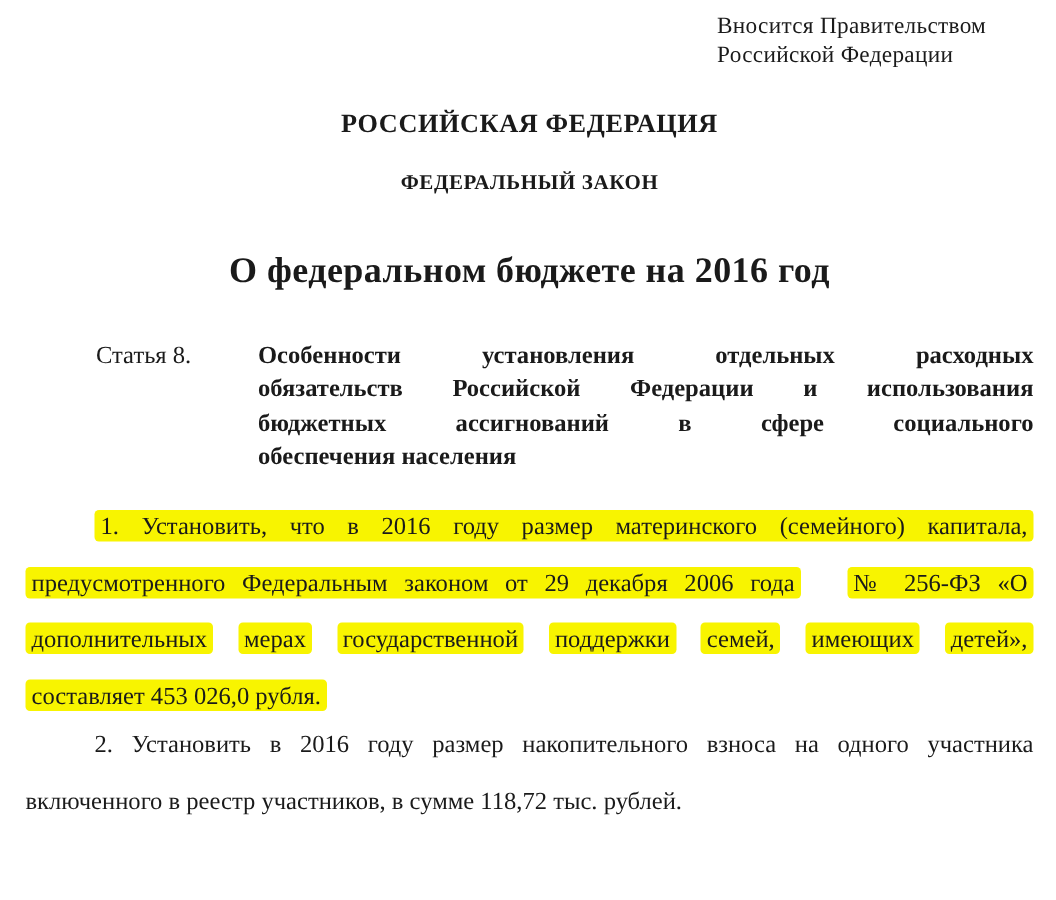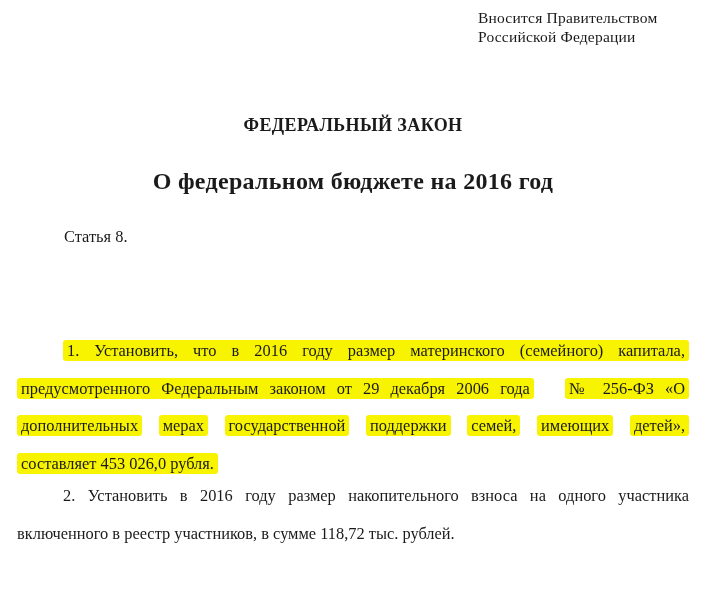--- a/index.html
+++ b/index.html
@@ -29,21 +29,21 @@
 
   
   .t {
     position: absolute;
     left: 17px;
     width: 672px;
     text-align: center;
     font-weight: bold;
   }
   .t.country  { top: 72px;  font-size: 17.5px; letter-spacing: 0.4px; }
-  .t.lawtype  { top: 115px; font-size: 18px; letter-spacing: 0.4px; }
+  .t.lawtype  { top: 115px; font-size: 14px; letter-spacing: 0.4px; }
   .t.subject  { top: 168px; font-size: 24px; letter-spacing: 0.3px; }
 
   
   .article {
     position: absolute;
     left: 64px;
     top: 226px;
     width: 625px;
     display: flex;
     font-size: 16.4px;
@@ -79,25 +79,32 @@
 </head>
 <body style="color: rgb(26, 26, 26); background: rgb(255, 255, 255);">
 
 <div class="doc">
 
   <div class="intro">
     <div>Вносится Правительством</div>
     <div>Российской Федерации</div>
   </div>
 
+  <div class="t country">РОССИЙСКАЯ ФЕДЕРАЦИЯ</div>
   <div class="t lawtype">ФЕДЕРАЛЬНЫЙ ЗАКОН</div>
   <div class="t subject">О федеральном бюджете на 2016 год</div>
 
   <div class="article">
     <div class="article-label">Статья 8.</div>
+    <div class="article-heading">
+      <div class="jl">Особенности установления отдельных расходных</div>
+      <div class="jl">обязательств Российской Федерации и использования</div>
+      <div class="jl">бюджетных ассигнований в сфере социального</div>
+      <div>обеспечения населения</div>
+    </div>
   </div>
 
   <div class="clause c1">
     <div class="line jl ind"><mark class="hl">1. Установить, что в 2016 году размер материнского (семейного) капитала,</mark></div>
     <div class="line jl"><mark class="hl">предусмотренного Федеральным законом от 29 декабря 2006 года</mark> <mark class="hl gap">№ 256-ФЗ «О</mark></div>
     <div class="line jl"><mark class="hl">дополнительных</mark> <mark class="hl">мерах</mark> <mark class="hl">государственной</mark> <mark class="hl">поддержки</mark> <mark class="hl">семей,</mark> <mark class="hl">имеющих</mark> <mark class="hl">детей»,</mark></div>
     <div class="line"><mark class="hl">составляет 453 026,0 рубля.</mark></div>
   </div>
 
   <div class="clause c2">

